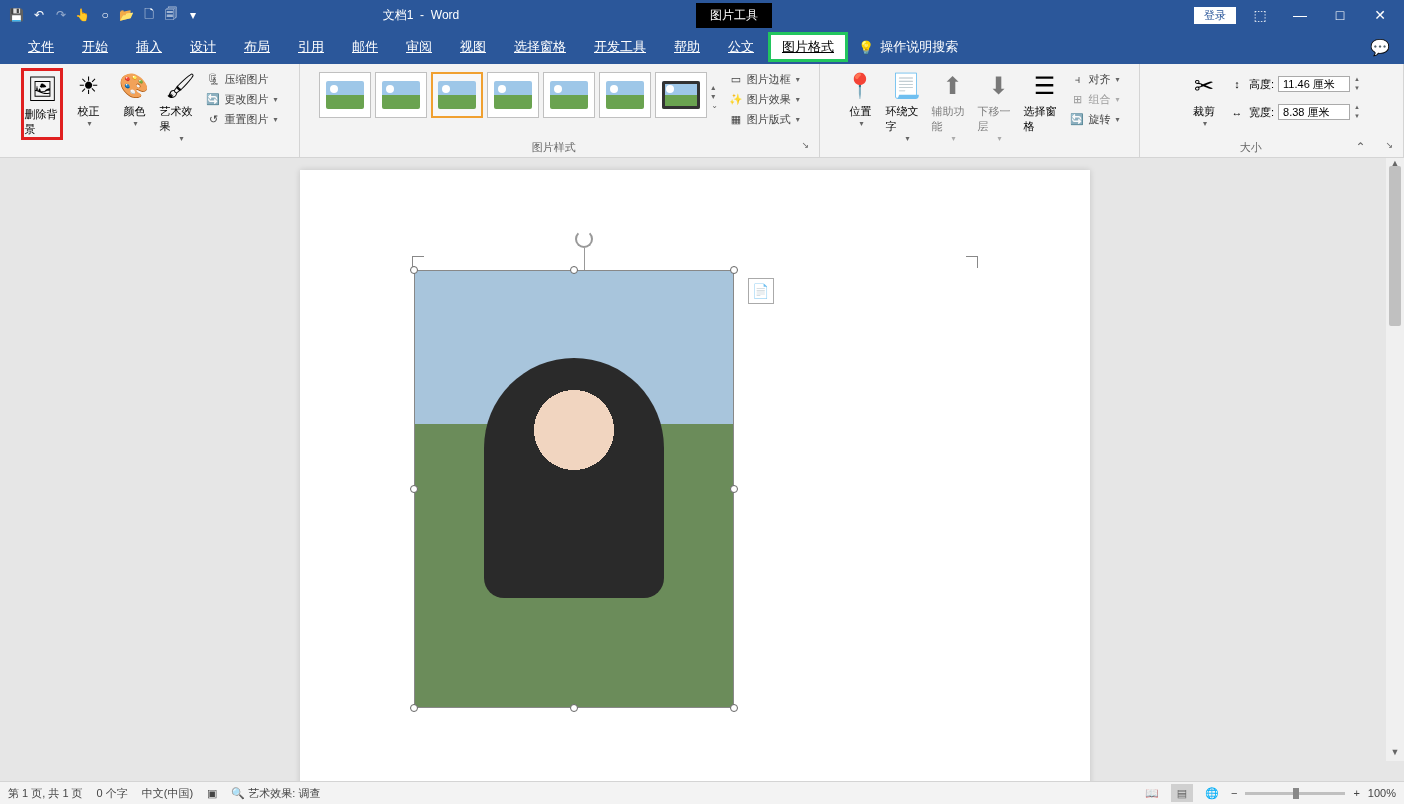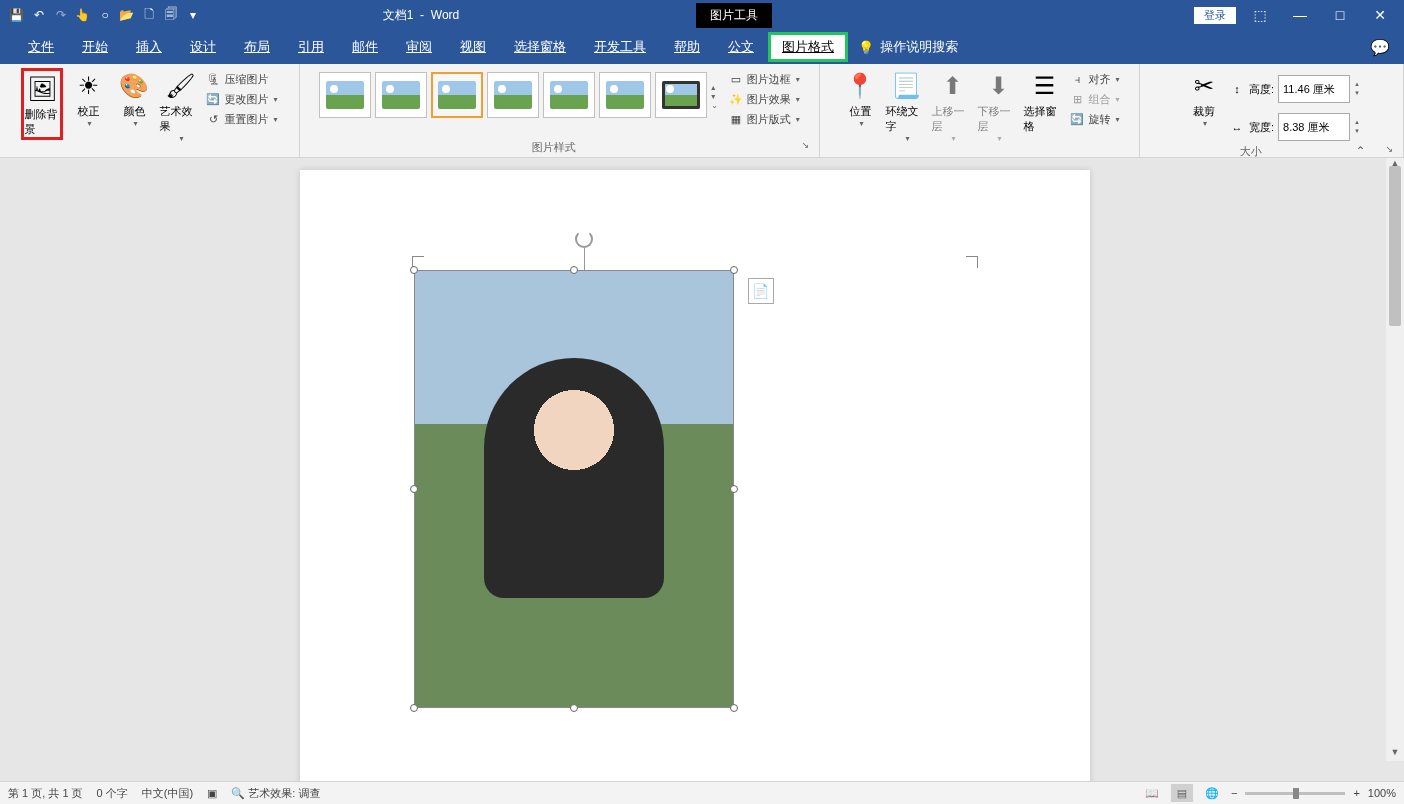--- a/index.html
+++ b/index.html
@@ -33,21 +33,21 @@
 .small-row { display: flex; align-items: center; gap: 3px; font-size: 11px; color: #444; cursor: pointer; padding: 1px 0; }
 .small-icon { width: 16px; height: 16px; display: inline-flex; align-items: center; justify-content: center; }
 .stack { display: flex; flex-direction: column; gap: 2px; padding-top: 2px; }
 .style-thumb { width: 52px; height: 46px; border: 1px solid #c0c0c0; background: #fff; display: flex; align-items: center; justify-content: center; cursor: pointer; }
 .style-thumb.sel { border: 2px solid #f0a030; background: #f7f7f7; }
 .miniimg { width: 38px; height: 28px; background: linear-gradient(#9ec7e8 50%, #6aa350 50%); border-radius: 2px; position: relative; }
 .miniimg::after { content: ""; position: absolute; top: 4px; left: 4px; width: 8px; height: 8px; border-radius: 50%; background: #fff; }
 .last-thumb .miniimg { box-shadow: inset 0 0 0 3px #333; }
 .dd { font-size: 8px; color: #666; margin-left: 2px; }
 .dim-row { display: flex; align-items: center; gap: 4px; font-size: 11px; padding: 1px 0; }
-.dim-input { width: 72px; height: 28px; border: 1px solid #aaa; font-size: 11px; text-align: left; padding: 0 4px; background: #fff; }
+.dim-input { width: 72px; height: 16px; border: 1px solid #aaa; font-size: 11px; text-align: left; padding: 0 4px; background: #fff; }
 .spin { display: flex; flex-direction: column; font-size: 6px; line-height: 9px; color: #666; }
 
 
 .docarea { flex: 1; background: #e6e6e6; position: relative; overflow: hidden; }
 .page { position: absolute; left: 300px; top: 12px; width: 790px; height: 1000px; background: #fff; box-shadow: 0 0 6px rgba(0,0,0,.15); }
 .margin-mark { position: absolute; border-color: #888; }
 .margin-mark.tl { left: 112px; top: 86px; width: 12px; height: 12px; border-left: 1px solid #888; border-top: 1px solid #888; }
 .margin-mark.tr { right: 112px; top: 86px; width: 12px; height: 12px; border-right: 1px solid #888; border-top: 1px solid #888; }
 .rot-handle { position: absolute; left: 274px; top: 60px; width: 20px; height: 40px; display: flex; flex-direction: column; align-items: center; }
 .rot-icon { width: 18px; height: 18px; border: 2px solid #999; border-radius: 50%; border-top-color: transparent; position: relative; }
@@ -221,21 +221,21 @@
         <span>位置</span>
           <span class="dd">▾</span>
       </div>
       <div class="big-btn">
         <div class="big-icon">📃</div>
         <span>环绕文字</span>
           <span class="dd">▾</span>
       </div>
       <div class="big-btn" style="opacity:.5">
         <div class="big-icon">⬆</div>
-        <span>上移一层</span>
+        <span>辅助功能</span>
           <span class="dd">▾</span>
       </div>
       <div class="big-btn" style="opacity:.5">
         <div class="big-icon">⬇</div>
         <span>下移一层</span>
           <span class="dd">▾</span>
       </div>
       <div class="big-btn">
         <div class="big-icon">☰</div>
         <span>选择窗格</span>

